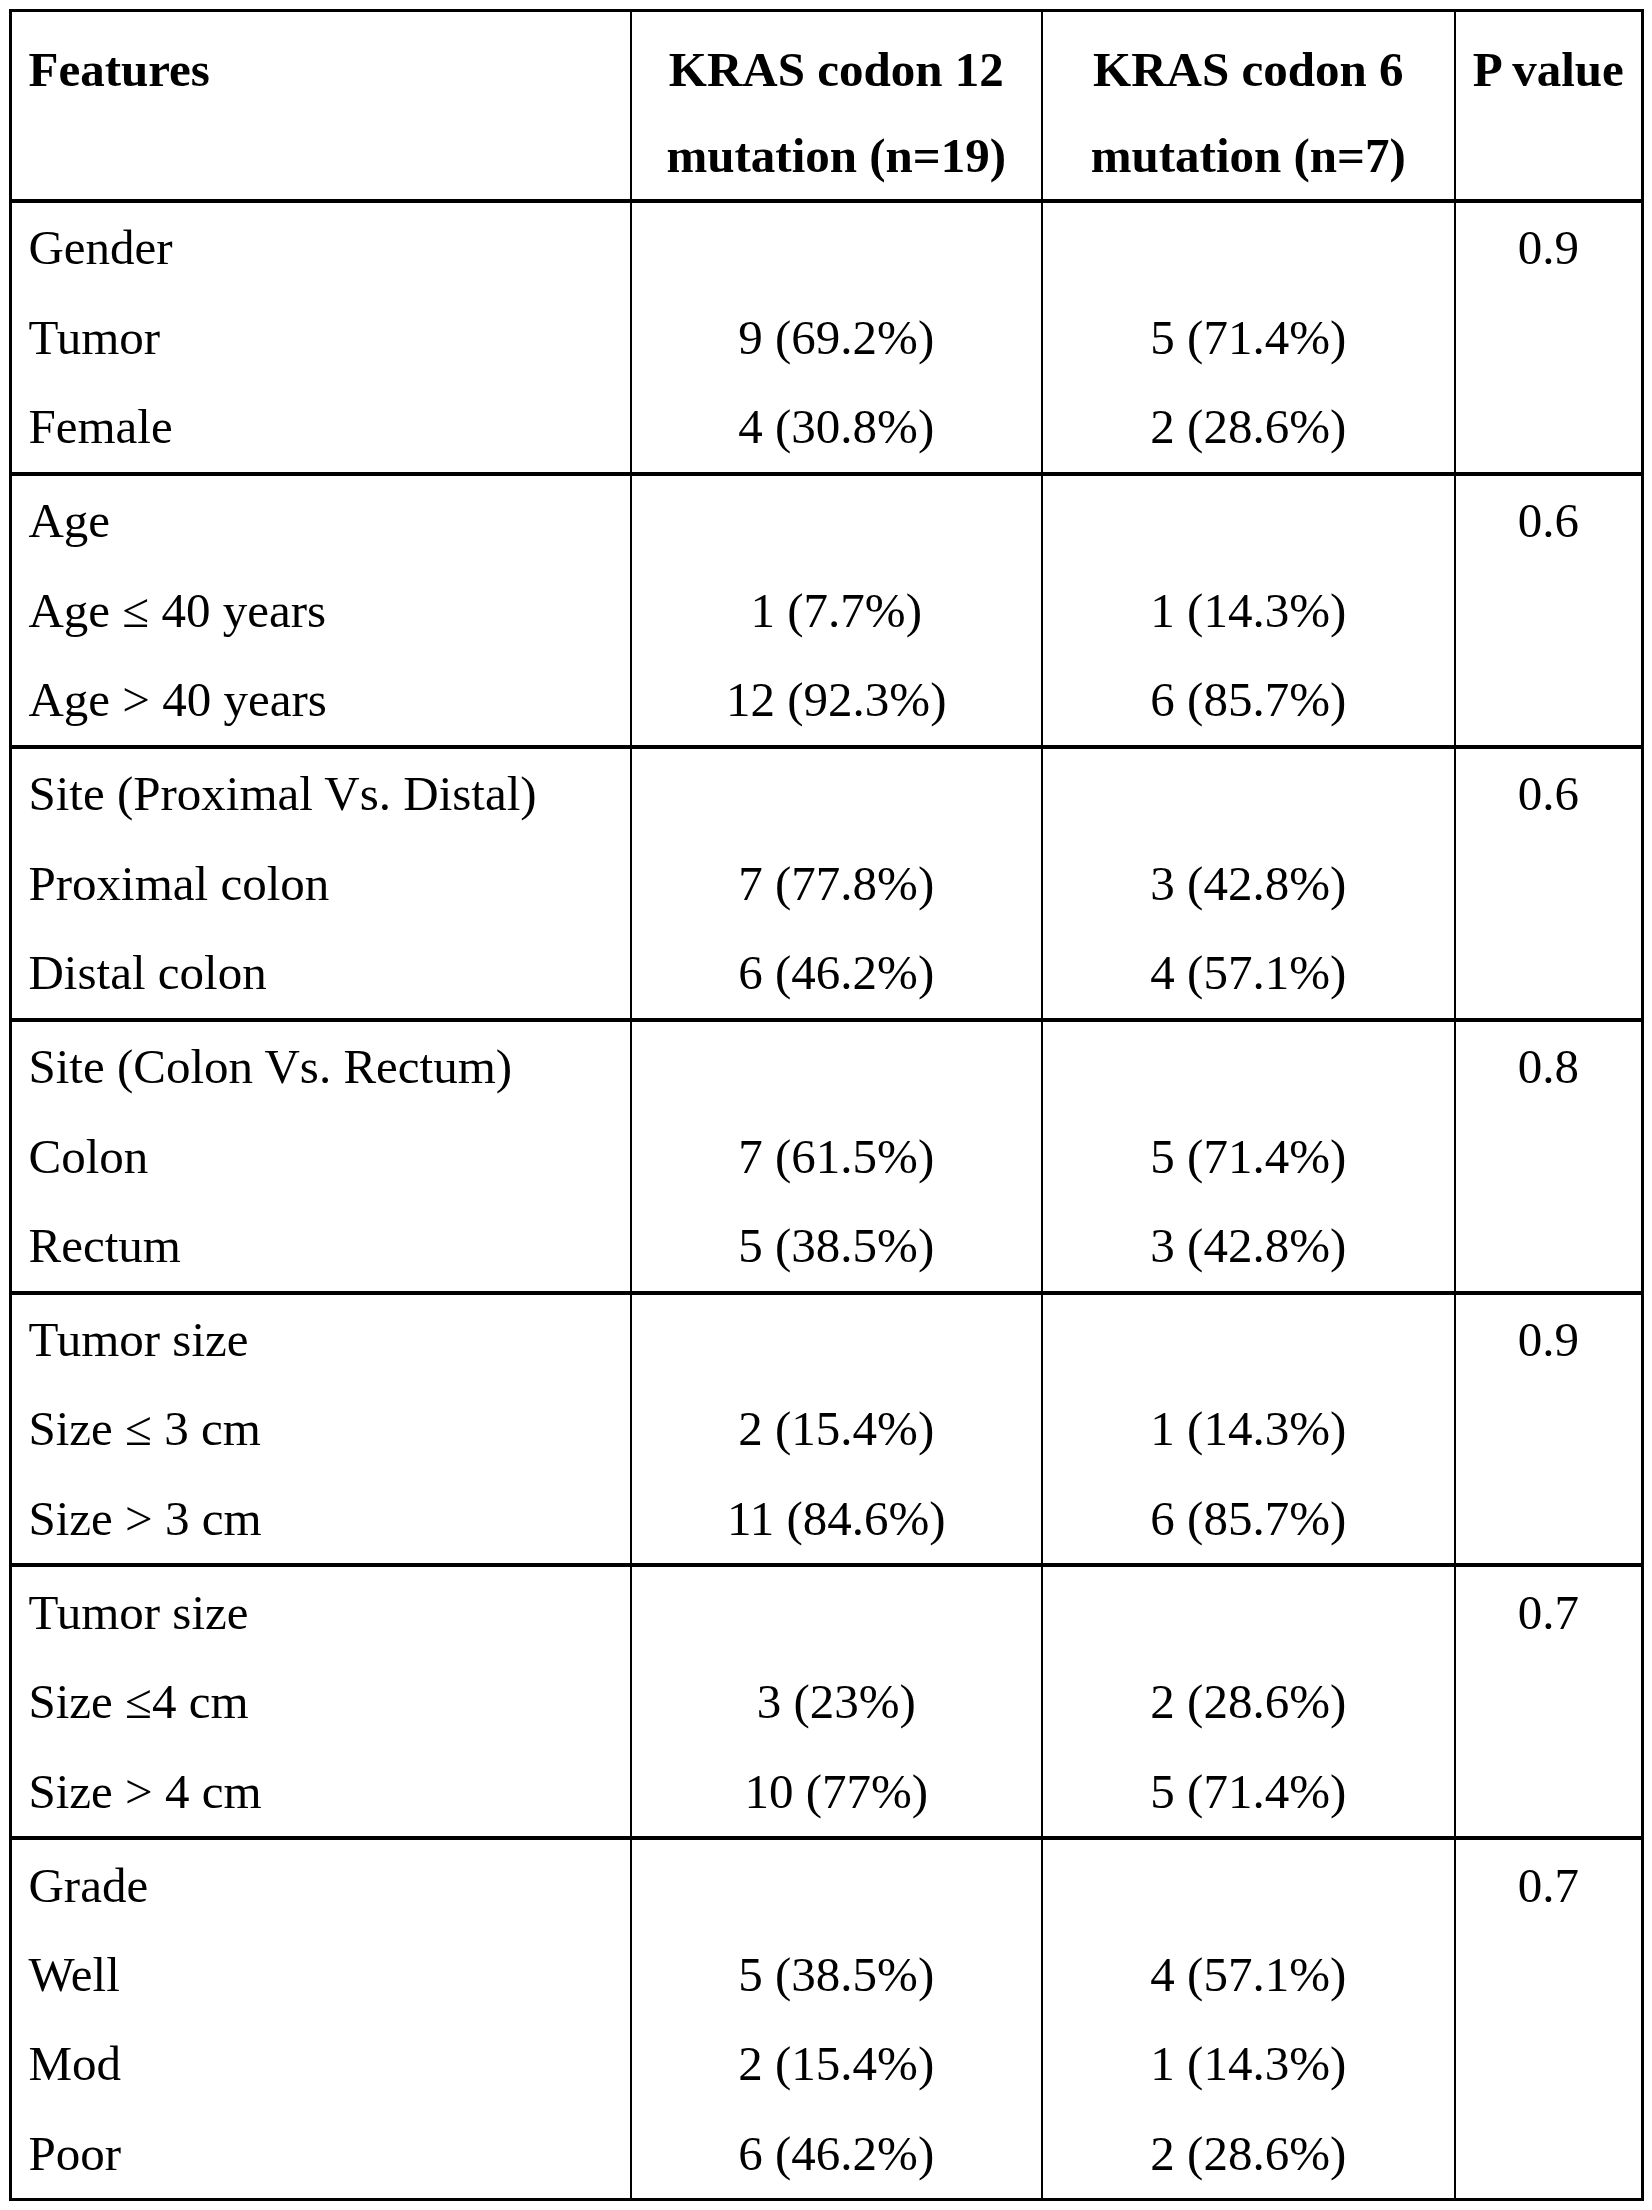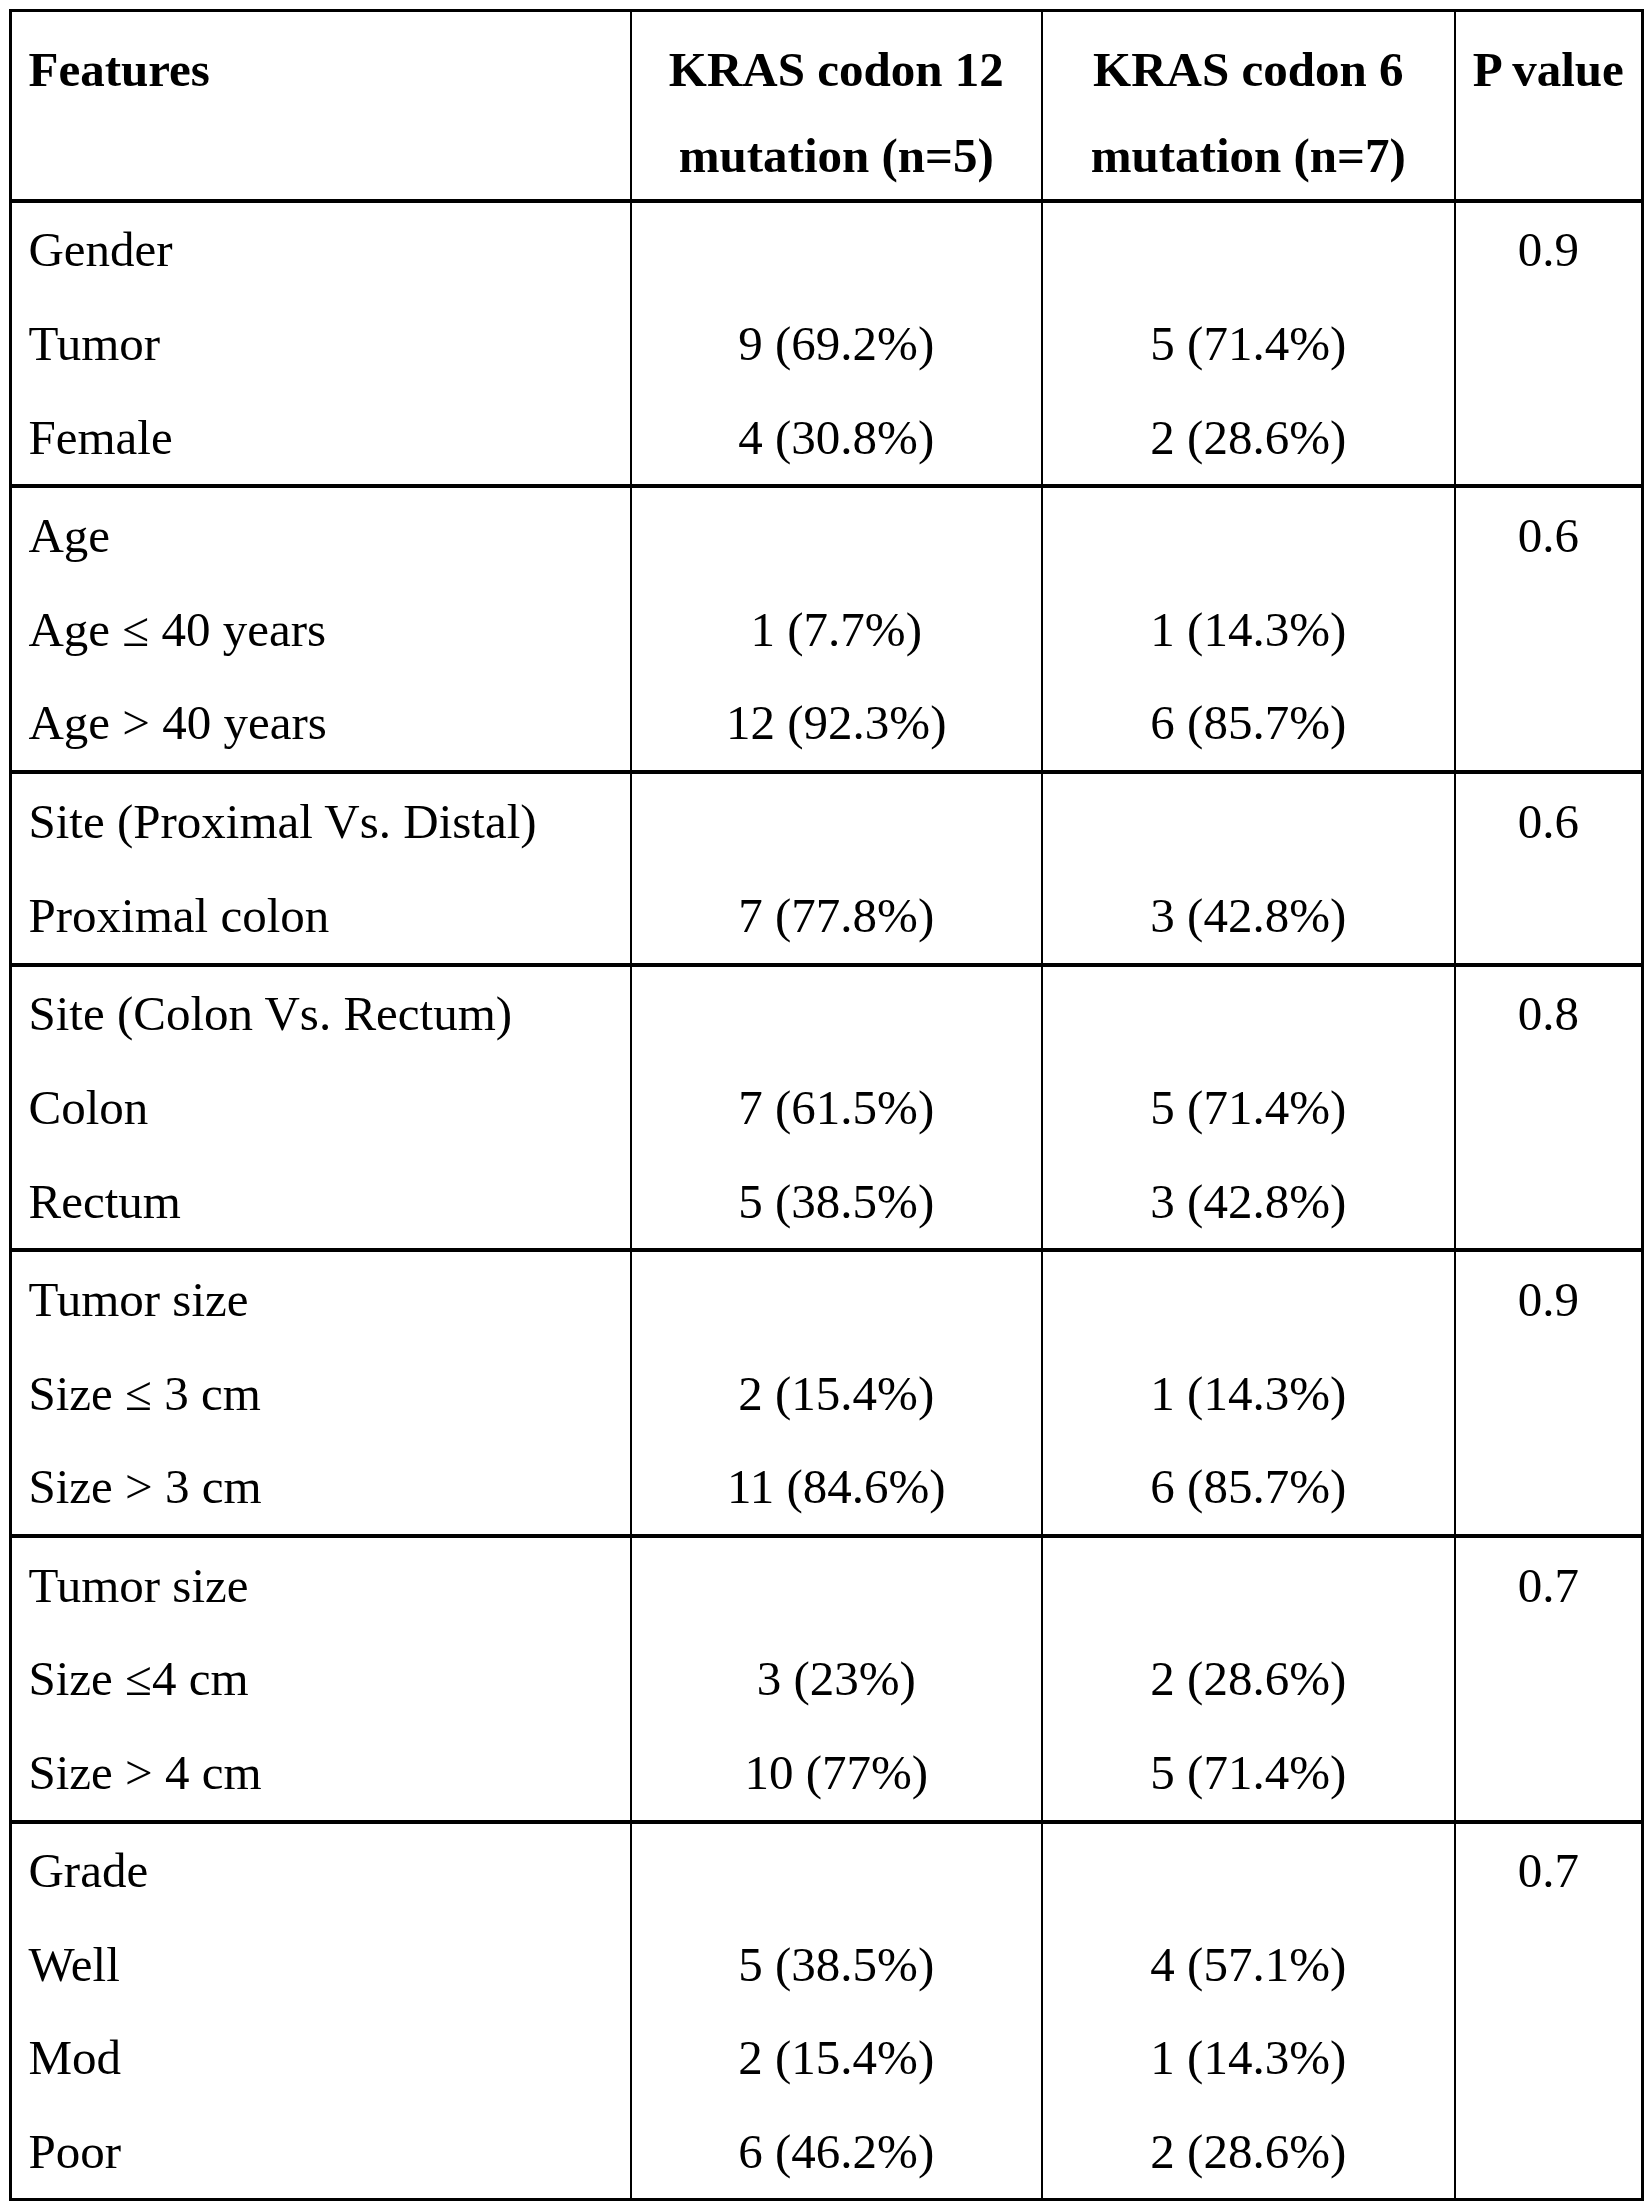--- a/index.html
+++ b/index.html
@@ -68,21 +68,21 @@
         <col class="w4">
     </colgroup>
     <thead>
       <tr>
         <th class="c1">
           <div class="th-line">Features</div>
           <div class="th-line"></div>
         </th>
         <th class="c2">
           <div class="th-line">KRAS codon 12</div>
-          <div class="th-line">mutation (n=5)</div>
+          <div class="th-line">mutation (n=19)</div>
         </th>
         <th class="c3">
           <div class="th-line">KRAS codon 6</div>
           <div class="th-line">mutation (n=7)</div>
         </th>
         <th class="c4">
           <div class="th-line">P value</div>
           <div class="th-line"></div>
         </th>
       </tr>
@@ -134,20 +134,26 @@
           <td class="c2"></td>
           <td class="c3"></td>
           <td class="c4">0.6</td>
         </tr>
         <tr>
           <td class="c1">Proximal colon</td>
           <td class="c2">7 (77.8%)</td>
           <td class="c3">3 (42.8%)</td>
           <td class="c4"></td>
         </tr>
+        <tr>
+          <td class="c1">Distal colon</td>
+          <td class="c2">6 (46.2%)</td>
+          <td class="c3">4 (57.1%)</td>
+          <td class="c4"></td>
+        </tr>
       </tbody>
       <tbody class="section">
         <tr>
           <td class="c1 section-label">Site (Colon Vs. Rectum)</td>
           <td class="c2"></td>
           <td class="c3"></td>
           <td class="c4">0.8</td>
         </tr>
         <tr>
           <td class="c1">Colon</td>

